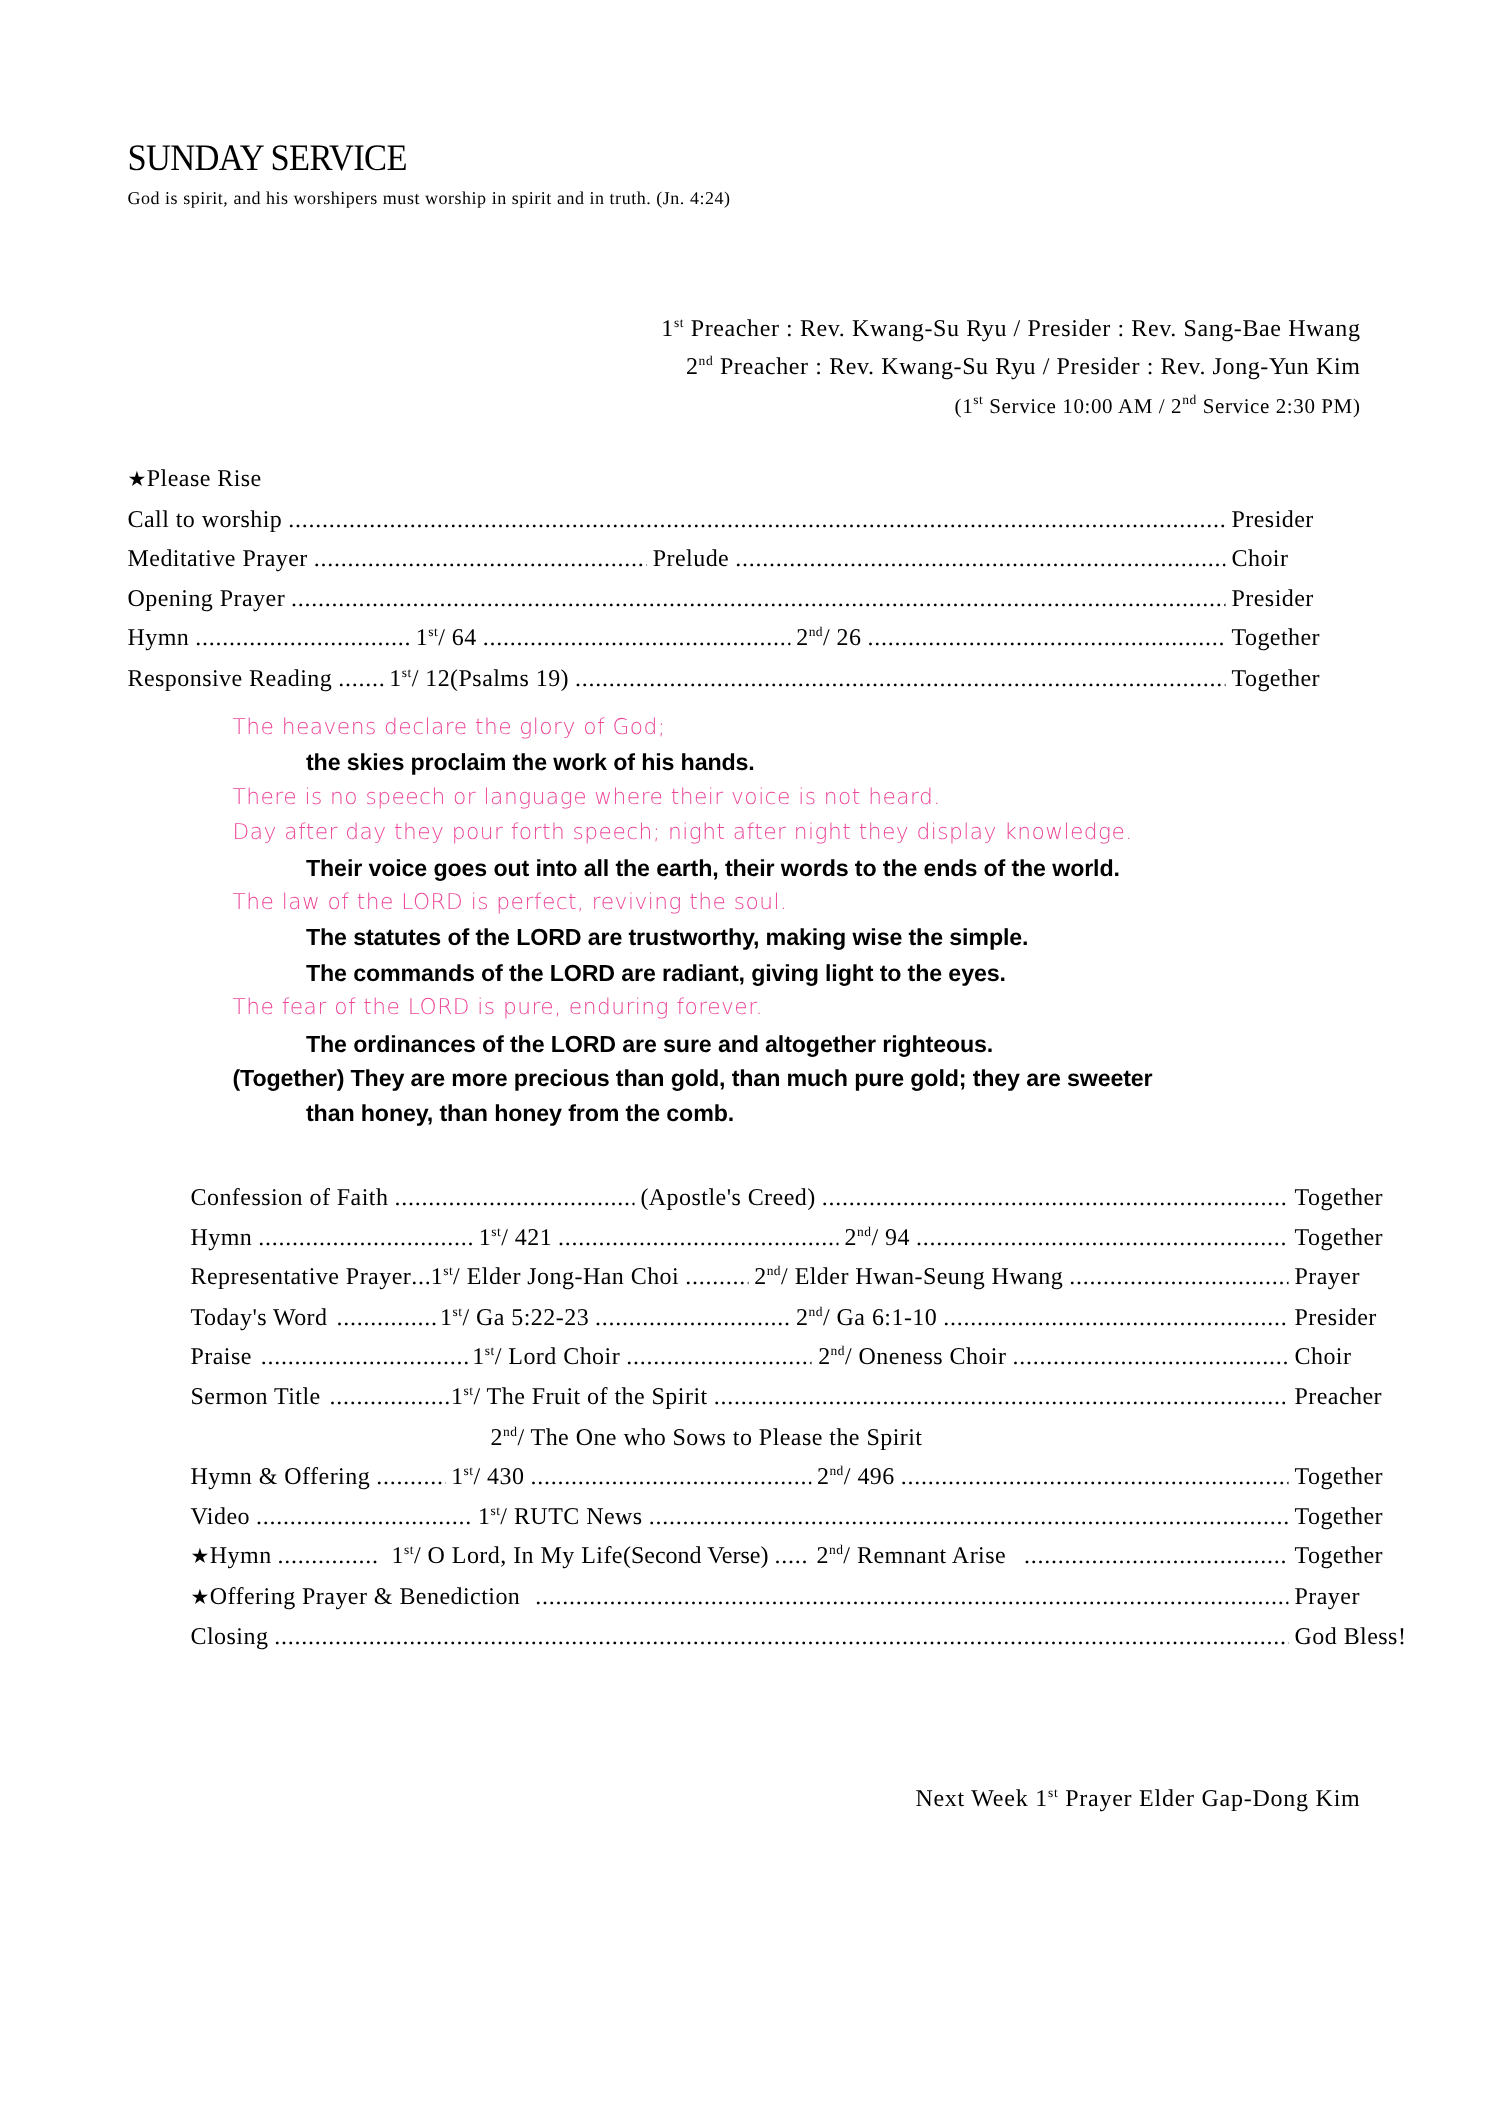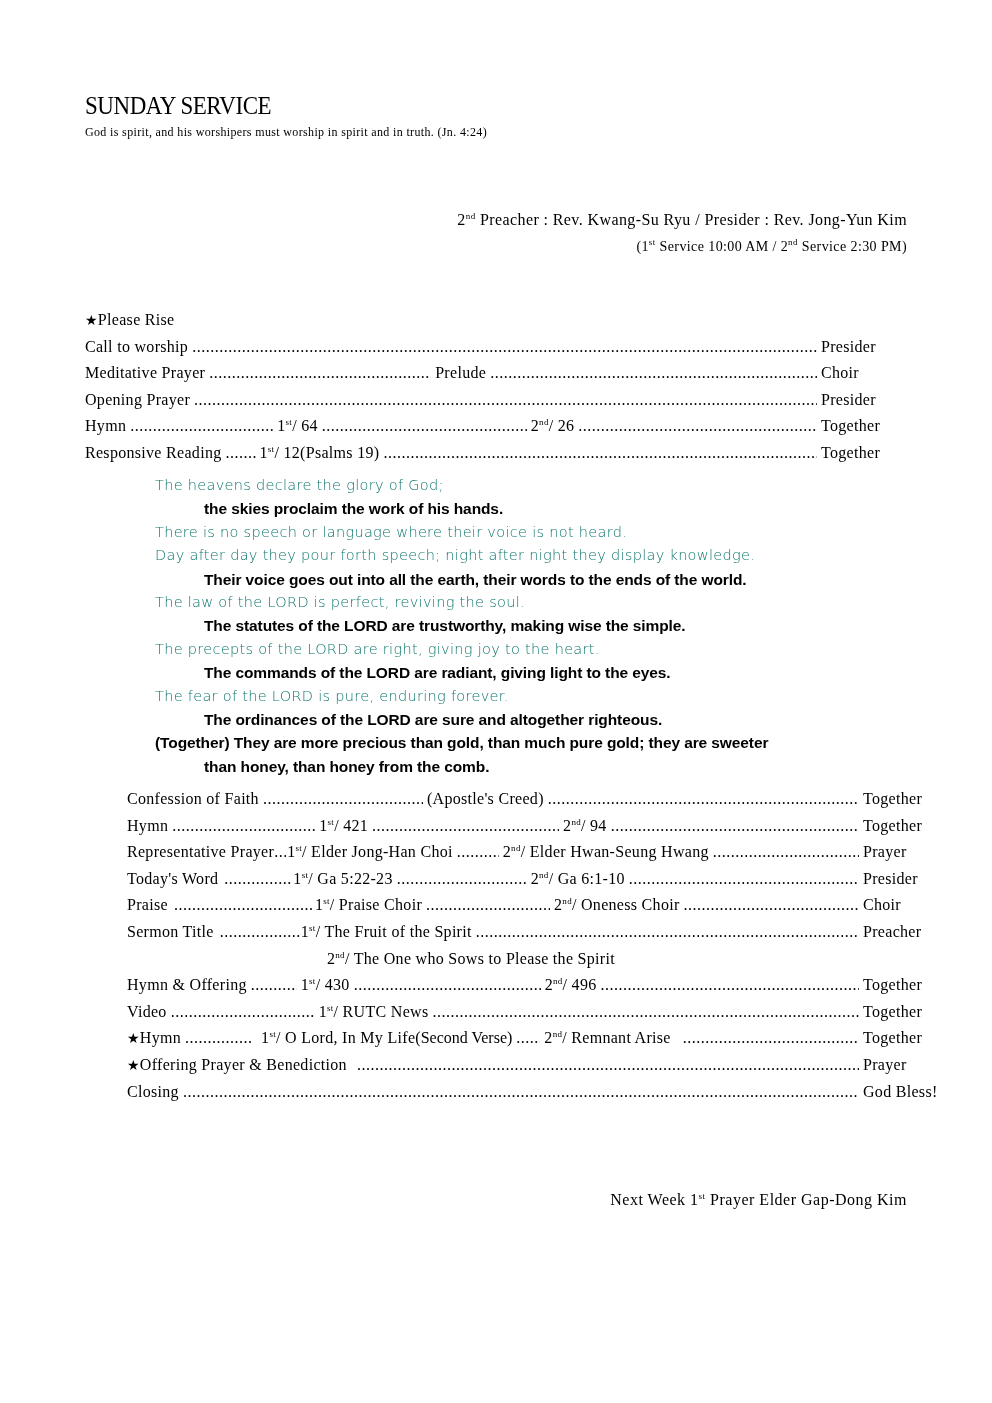--- a/index.html
+++ b/index.html
@@ -33,37 +33,38 @@
     .cell { flex: 0 0 auto; }
     .star { font-family: "DejaVu Sans", sans-serif; font-size: 14px; }
     .small-note { font-size: 16px; letter-spacing: 0; }
     .indent-second { padding-left: 200px; }
 
     .reading {
       position: absolute; left: 155px; top: 474px; width: 700px;
       font-family: "DejaVu Sans", "Liberation Sans", sans-serif; font-size: 14.5px;
     }
     .reading .rl { height: 23.4px; line-height: 23.4px; white-space: nowrap; }
-    .reading .leader { font-weight: 300; color: #0f766e; letter-spacing: 0.3px; }
+    .reading .leader { font-weight: 300; color: #ec4899; letter-spacing: 0.3px; }
     .reading .people { font-weight: bold; padding-left: 49px; letter-spacing: -0.1px; font-family: "Liberation Sans", sans-serif; font-size: 15.5px; }
     .reading .together { font-weight: bold; font-family: "Liberation Sans", sans-serif; font-size: 15.5px; letter-spacing: -0.1px; }
 
     .nextweek {
       position: absolute; right: 85px; top: 1187px; text-align: left;
       font-size: 16px; letter-spacing: 0.5px; font-family: Liberation Serif, serif;
     }
     .nextweek .line { height: 26px; line-height: 26px; }
   </style>
 </head>
 <body>
 
 <div class="title">SUNDAY SERVICE</div>
 <div class="subtitle">God is spirit, and his worshipers must worship in spirit and in truth. (Jn. 4:24)</div>
 
 <div class="preachers">
+  <div class="line"><span>1</span><sup>st</sup><span> Preacher : Rev. Kwang-Su Ryu / Presider : Rev. Sang-Bae Hwang</span></div>
   <div class="line"><span>2</span><sup>nd</sup><span> Preacher : Rev. Kwang-Su Ryu / Presider : Rev. Jong-Yun Kim</span></div>
   <div class="line small"><span>(1</span><sup>st</sup><span> Service 10:00 AM / 2</span><sup>nd</sup><span> Service 2:30 PM)</span></div>
 </div>
 
 <div class="order">
   <div class="row">
       <span class="star">★</span>
       <span>Please Rise</span>
     </div>
 
@@ -107,21 +108,20 @@
 </div>
 
 <div class="reading" id="reading">
     <div class="rl leader">The heavens declare the glory of God;</div>
     <div class="rl people">the skies proclaim the work of his hands.</div>
     <div class="rl leader">There is no speech or language where their voice is not heard.</div>
     <div class="rl leader">Day after day they pour forth speech; night after night they display knowledge.</div>
     <div class="rl people">Their voice goes out into all the earth, their words to the ends of the world.</div>
     <div class="rl leader">The law of the LORD is perfect, reviving the soul.</div>
     <div class="rl people">The statutes of the LORD are trustworthy, making wise the simple.</div>
-    <div class="rl leader">The precepts of the LORD are right, giving joy to the heart.</div>
     <div class="rl people">The commands of the LORD are radiant, giving light to the eyes.</div>
     <div class="rl leader">The fear of the LORD is pure, enduring forever.</div>
     <div class="rl people">The ordinances of the LORD are sure and altogether righteous.</div>
     <div class="rl together">(Together) They are more precious than gold, than much pure gold; they are sweeter</div>
     <div class="rl people">than honey, than honey from the comb.</div>
   </div>
 
 <div class="order2">
   <div class="row">
     <span class="cell">Confession of Faith</span>
@@ -157,21 +157,21 @@
     <span class="cell"><span>1</span><sup>st</sup><span>/ Ga 5:22-23</span></span>
     <span class="dots" style="flex:0 0 130px"></span>
     <span class="cell"><span>2</span><sup>nd</sup><span>/ Ga 6:1-10</span></span>
     <span class="dots"></span>
     <span class="role">Presider</span>
   </div>
 
   <div class="row">
     <span class="cell">Praise</span>
     <span class="dots" style="flex:0 0 140px;margin:0 1px 0 6px"></span>
-    <span class="cell"><span>1</span><sup>st</sup><span>/ Praise Choir</span></span>
+    <span class="cell"><span>1</span><sup>st</sup><span>/ Lord Choir</span></span>
     <span class="dots" style="flex:0 0 124px"></span>
     <span class="cell"><span>2</span><sup>nd</sup><span>/ Oneness Choir</span></span>
     <span class="dots"></span>
     <span class="role">Choir</span>
   </div>
 
   <div class="row">
     <span class="cell">Sermon Title</span>
     <span class="dots" style="flex:0 0 80px;margin:0 1px 0 6px"></span>
     <span class="cell"><span>1</span><sup>st</sup><span>/ The Fruit of the Spirit</span></span>

